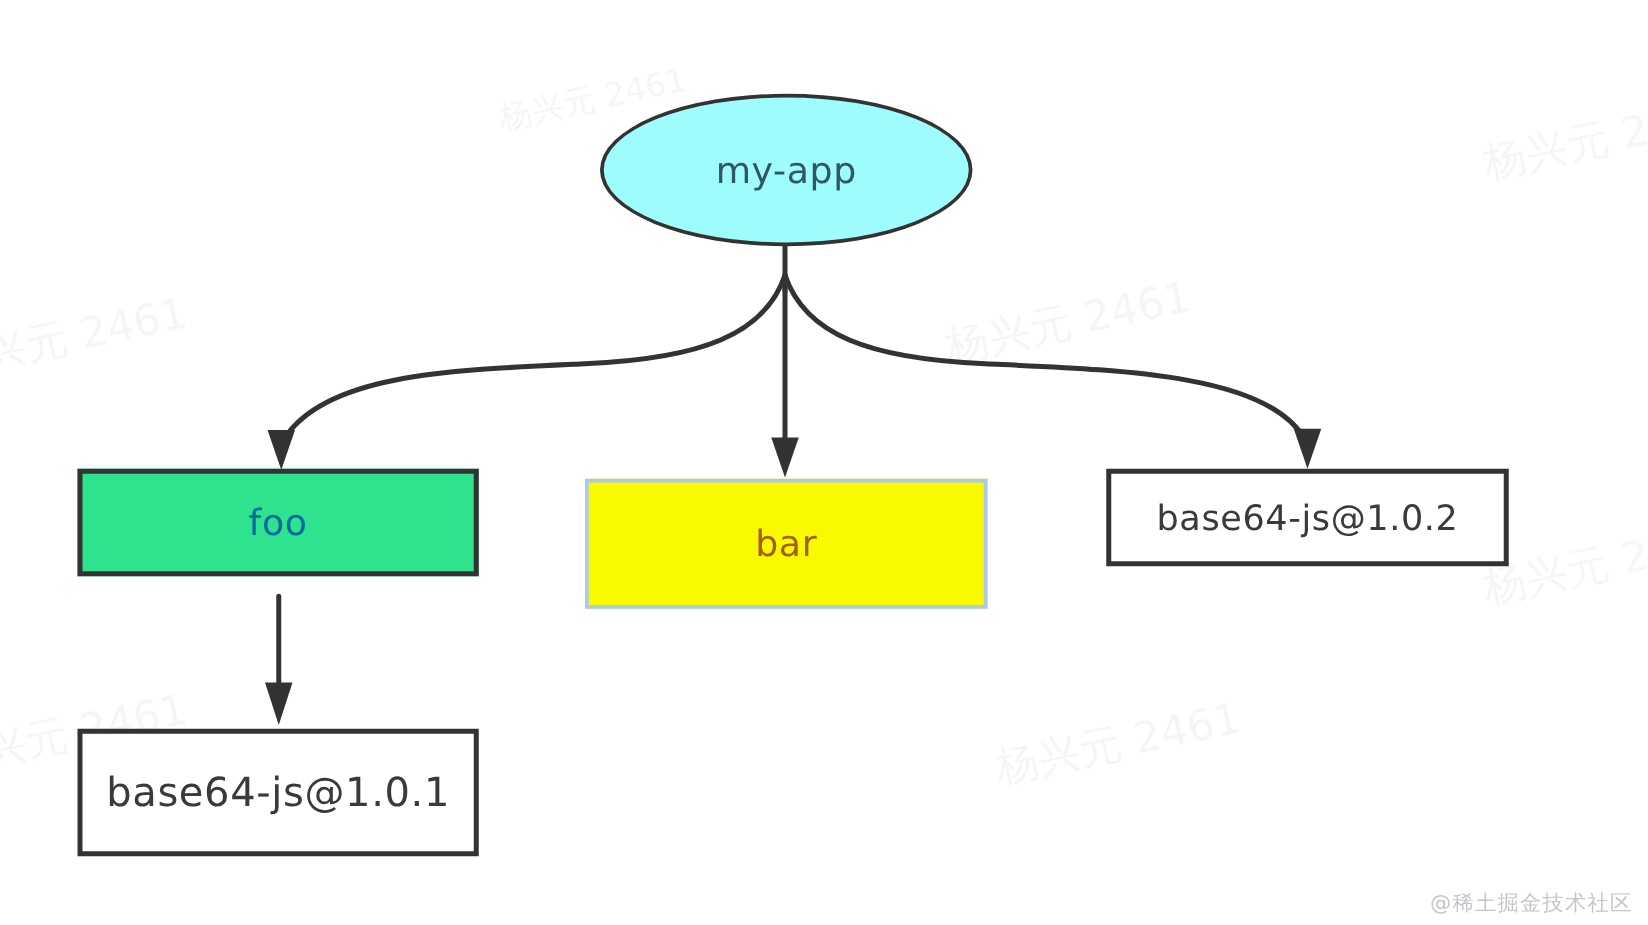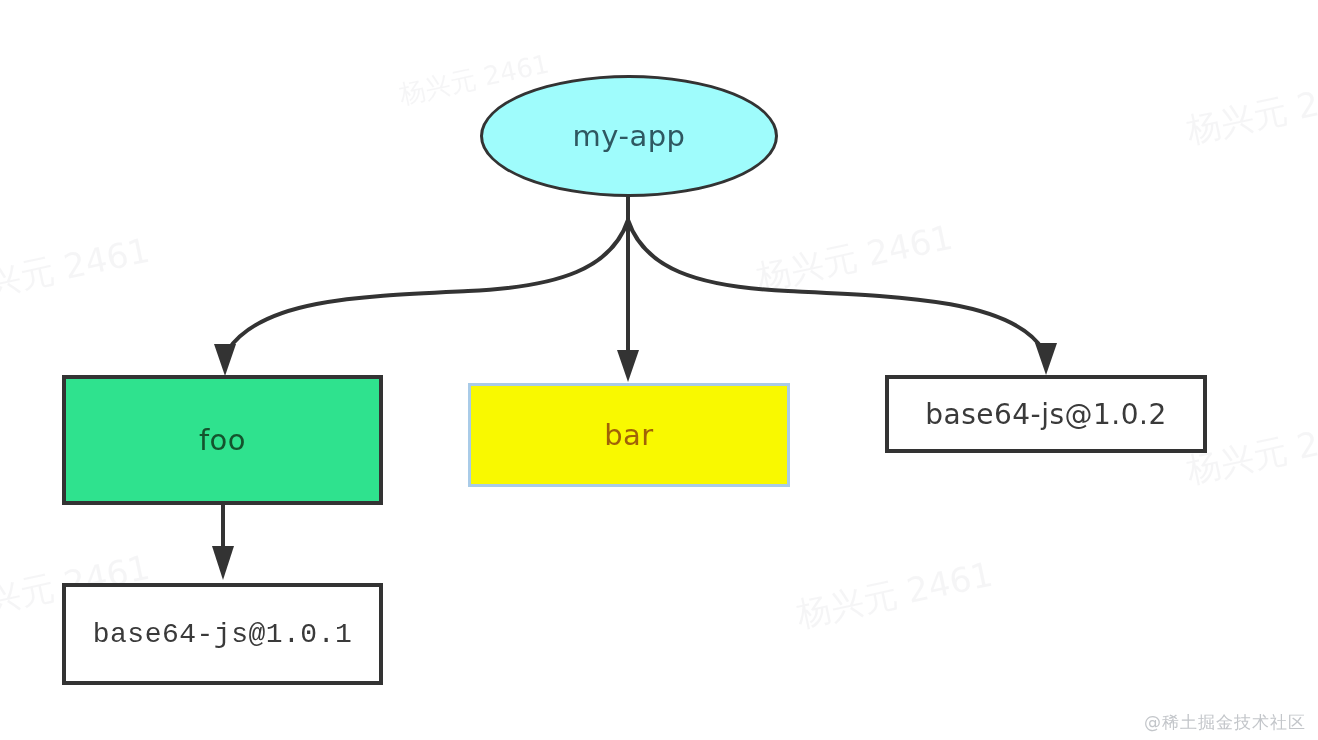--- a/index.html
+++ b/index.html
@@ -19,24 +19,24 @@
     color:#3a3a3a;
     letter-spacing:0.5px;
   }
   .node-ellipse{
     left:480px;top:75px;width:298px;height:122px;
     border:3px solid #333;
     border-radius:50%;
     color:#2f5861;
   }
   .node-rect{border:4px solid #333;}
-  .node-foo{left:62px;top:375px;width:321px;height:130px;color:#14532d;}
+  .node-foo{left:62px;top:375px;width:321px;height:86px;color:#0369a1;}
   .node-bar{left:468px;top:383px;width:322px;height:104px;border:3px solid #a9cbe8;color:#a16207;}
   .node-dep102{left:885px;top:375px;width:322px;height:78px;font-size:28px;}
-  .node-dep101{left:62px;top:583px;width:321px;height:102px;font-size:28px;font-family:Liberation Mono, monospace;}
+  .node-dep101{left:62px;top:583px;width:321px;height:102px;font-size:32px;}
   .watermark{
     position:absolute;
     font-size:34px;
     color:#7d7d8c;
     opacity:0.07;
     transform:rotate(-12deg);
     white-space:nowrap;
     pointer-events:none;
     user-select:none;
   }

